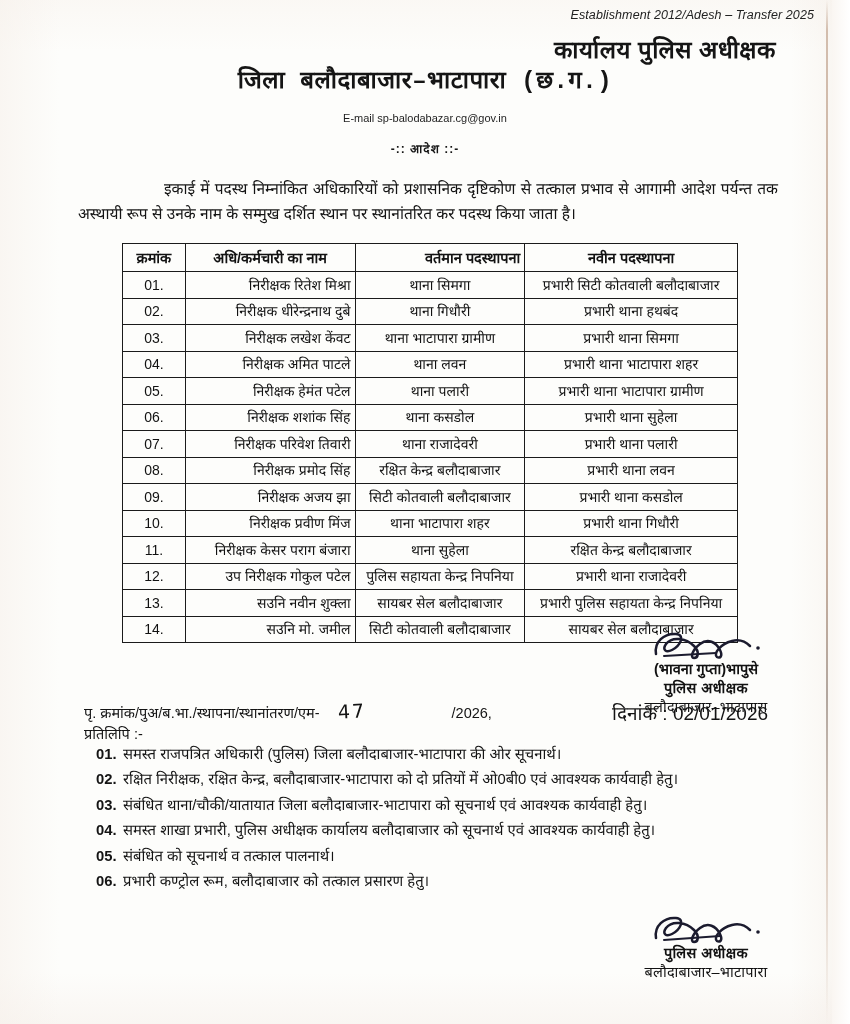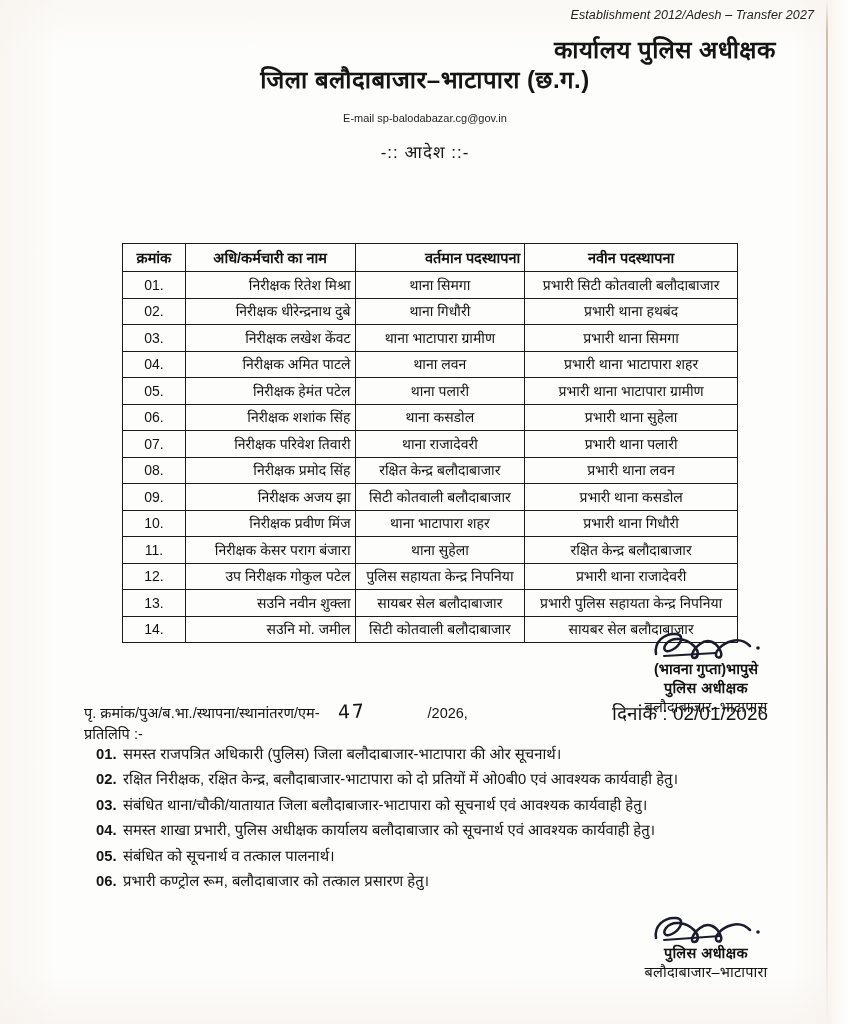--- a/index.html
+++ b/index.html
@@ -81,20 +81,21 @@
   }
   #office-title-2 {
     position: absolute;
     top: 62px;
     left: 0;
     width: 850px;
     text-align: center;
     font-size: 24px;
     font-weight: 700;
     letter-spacing: 0.5px;
+    font-family: Liberation Mono, monospace;
   }
   #contact-line {
     position: absolute;
     top: 96px;
     left: 0;
     width: 850px;
     text-align: center;
     font-size: 11.5px;
     font-weight: 700;
     color: #1a1a1a;
@@ -107,22 +108,22 @@
     text-align: center;
     font-size: 11px;
     color: #1e1e1e;
   }
   #order-heading {
     position: absolute;
     top: 140px;
     left: 0;
     width: 850px;
     text-align: center;
-    font-size: 17px;
-    font-weight: 400;
+    font-size: 12px;
+    font-weight: 700;
     letter-spacing: 1px;
   }
 
   
   #order-body {
     position: absolute;
     top: 176px;
     left: 78px;
     width: 700px;
     font-size: 15.5px;
@@ -201,21 +202,21 @@
   }
   #ref-number-hand {
     display: inline-block;
     min-width: 56px;
     text-align: center;
     font-size: 19px;
     font-family: "DejaVu Sans", sans-serif;
     transform: rotate(-3deg);
     letter-spacing: 2px;
   }
-  #ref-year { display: inline-block; margin-left: 44px; }
+  #ref-year { display: inline-block; margin-left: 68px; }
   #date-line {
     position: absolute;
     top: 700px;
     left: 612px;
     font-size: 19px;
     white-space: nowrap;
     color: #141414;
   }
   #copy-to-label {
     position: absolute;
@@ -251,31 +252,32 @@
   #copy-list .item-text { flex: 1 1 auto; }
 </style>
 </head>
 <body>
 
 <div id="page">
   <div id="paper-tone"></div>
   <div id="scan-edge"></div>
   <div id="scan-edge2"></div>
 
-  <div id="establishment-line">Establishment 2012/Adesh – Transfer 2027</div>
+  <div id="establishment-line">Establishment 2012/Adesh – Transfer 2025</div>
 
   <div id="office-title-1" class="devanagari">कार्यालय पुलिस अधीक्षक</div>
 
   <div id="office-title-2" class="devanagari">जिला बलौदाबाजार–भाटापारा (छ.ग.)</div>
 
 
   <div id="email-line">E-mail sp-balodabazar.cg@gov.in</div>
 
   <div id="order-heading" class="devanagari">-:: आदेश ::-</div>
 
+  <div id="order-body" class="devanagari">इकाई में पदस्थ निम्नांकित अधिकारियों को प्रशासनिक दृष्टिकोण से तत्काल प्रभाव से आगामी आदेश पर्यन्त तक अस्थायी रूप से उनके नाम के सम्मुख दर्शित स्थान पर स्थानांतरित कर पदस्थ किया जाता है।</div>
 
   <table id="transfer-table" class="devanagari">
     <thead>
       <tr>
         <th class="head-sno">क्रमांक</th>
         <th class="head-name">अधि/कर्मचारी का नाम</th>
         <th class="head-current">वर्तमान पदस्थापना</th>
         <th class="head-new">नवीन पदस्थापना</th>
       </tr>
     </thead>

